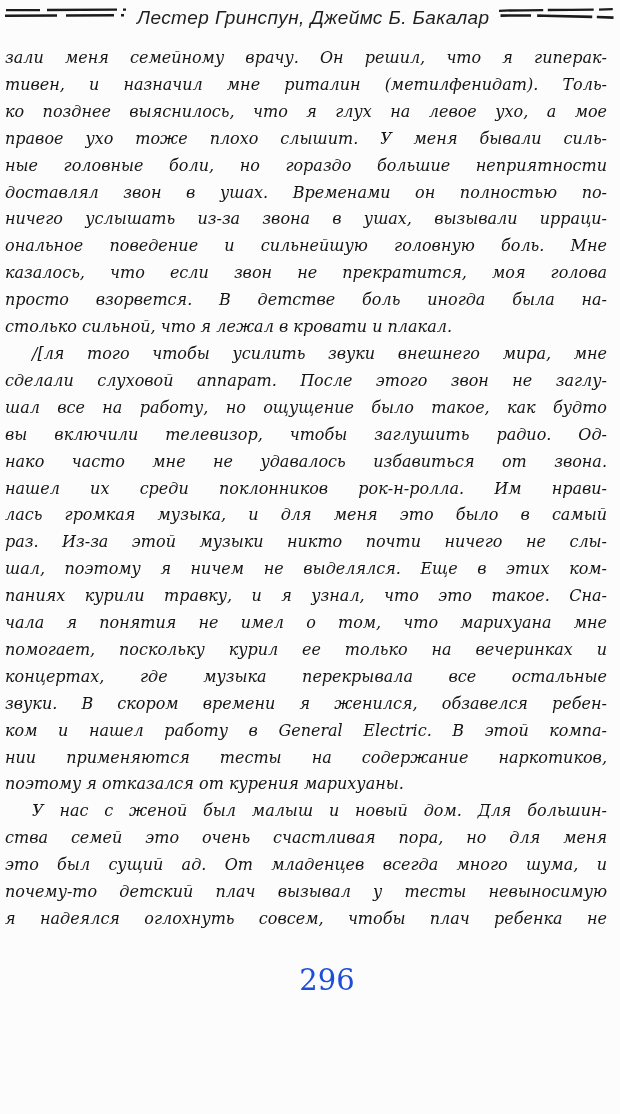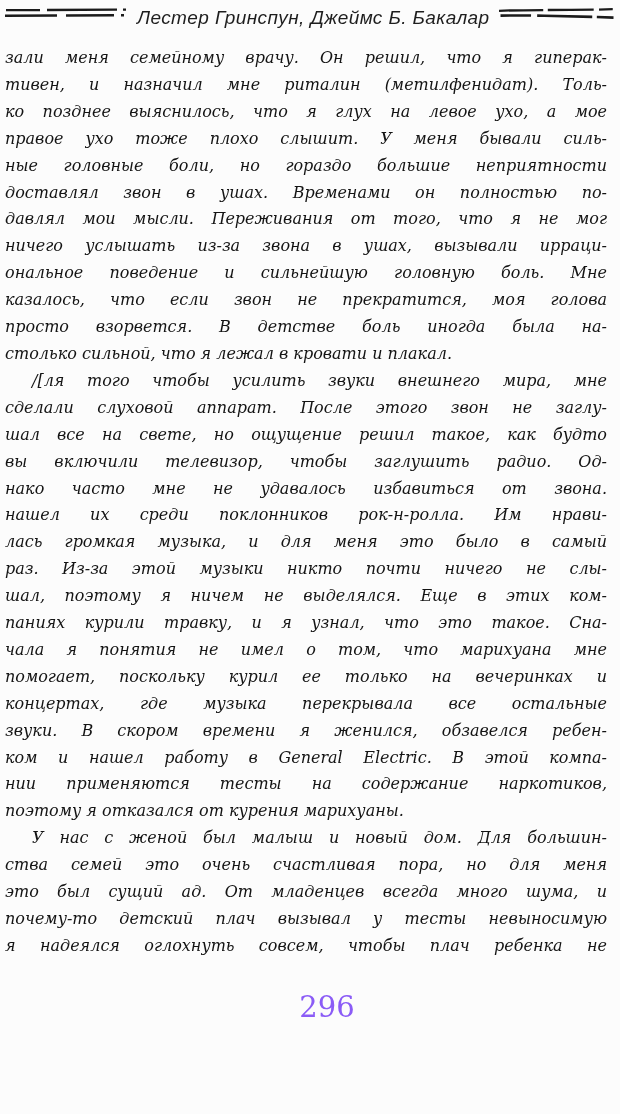--- a/index.html
+++ b/index.html
@@ -44,21 +44,21 @@
   .indent  { text-indent: 27px; }
   .endline { text-align-last: left; }
 
   
   .pagenum {
     margin-top: 30px;
     text-align: center;
     font-family: "DejaVu Serif", serif;
     font-style: normal;
     font-size: 29px;
-    color: #8b5cf6;
+    color: #1d4ed8;
     padding-left: 34px;
   }
 </style>
 </head>
 <body>
 
 <div class="page">
 
   <div class="running-header">
     <div class="hdr-rule rule-left">
@@ -77,30 +77,29 @@
   </div>
 
   <div class="content">
 
     <div class="tline">зали меня семейному врачу. Он решил, что я гиперак-</div>
     <div class="tline">тивен, и назначил мне риталин (метилфенидат). Толь-</div>
     <div class="tline">ко позднее выяснилось, что я глух на левое ухо, а мое</div>
     <div class="tline">правое ухо тоже плохо слышит. У меня бывали силь-</div>
     <div class="tline">ные головные боли, но гораздо большие неприятности</div>
     <div class="tline">доставлял звон в ушах. Временами он полностью по-</div>
-    <div class="tline">давлял мои мысли. Переживания от того, что я не мог</div>
     <div class="tline">ничего услышать из-за звона в ушах, вызывали ирраци-</div>
     <div class="tline">ональное поведение и сильнейшую головную боль. Мне</div>
     <div class="tline">казалось, что если звон не прекратится, моя голова</div>
     <div class="tline">просто взорвется. В детстве боль иногда была на-</div>
     <div class="tline endline">столько сильной, что я лежал в кровати и плакал.</div>
 
     <div class="tline indent">/[ля того чтобы усилить звуки внешнего мира, мне</div>
     <div class="tline">сделали слуховой аппарат. После этого звон не заглу-</div>
-    <div class="tline">шал все на свете, но ощущение решил такое, как будто</div>
+    <div class="tline">шал все на работу, но ощущение было такое, как будто</div>
     <div class="tline">вы включили телевизор, чтобы заглушить радио. Од-</div>
     <div class="tline">нако часто мне не удавалось избавиться от звона.</div>
     <div class="tline">нашел их среди поклонников рок-н-ролла. Им нрави-</div>
     <div class="tline">лась громкая музыка, и для меня это было в самый</div>
     <div class="tline">раз. Из-за этой музыки никто почти ничего не слы-</div>
     <div class="tline">шал, поэтому я ничем не выделялся. Еще в этих ком-</div>
     <div class="tline">паниях курили травку, и я узнал, что это такое. Сна-</div>
     <div class="tline">чала я понятия не имел о том, что марихуана мне</div>
     <div class="tline">помогает, поскольку курил ее только на вечеринках и</div>
     <div class="tline">концертах, где музыка перекрывала все остальные</div>

